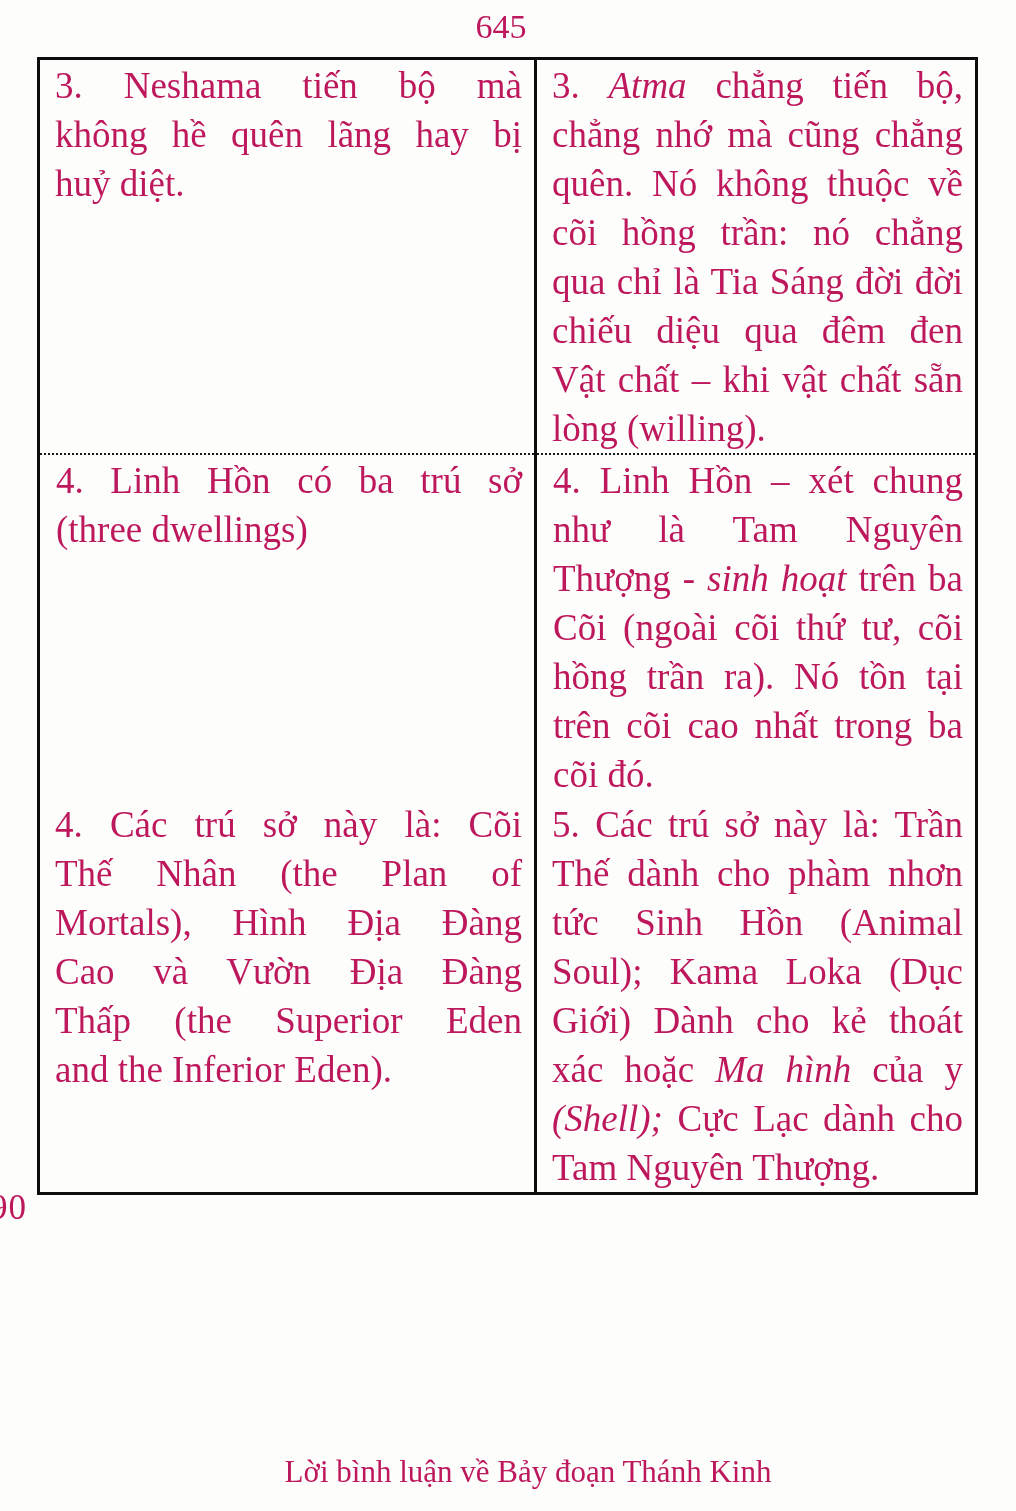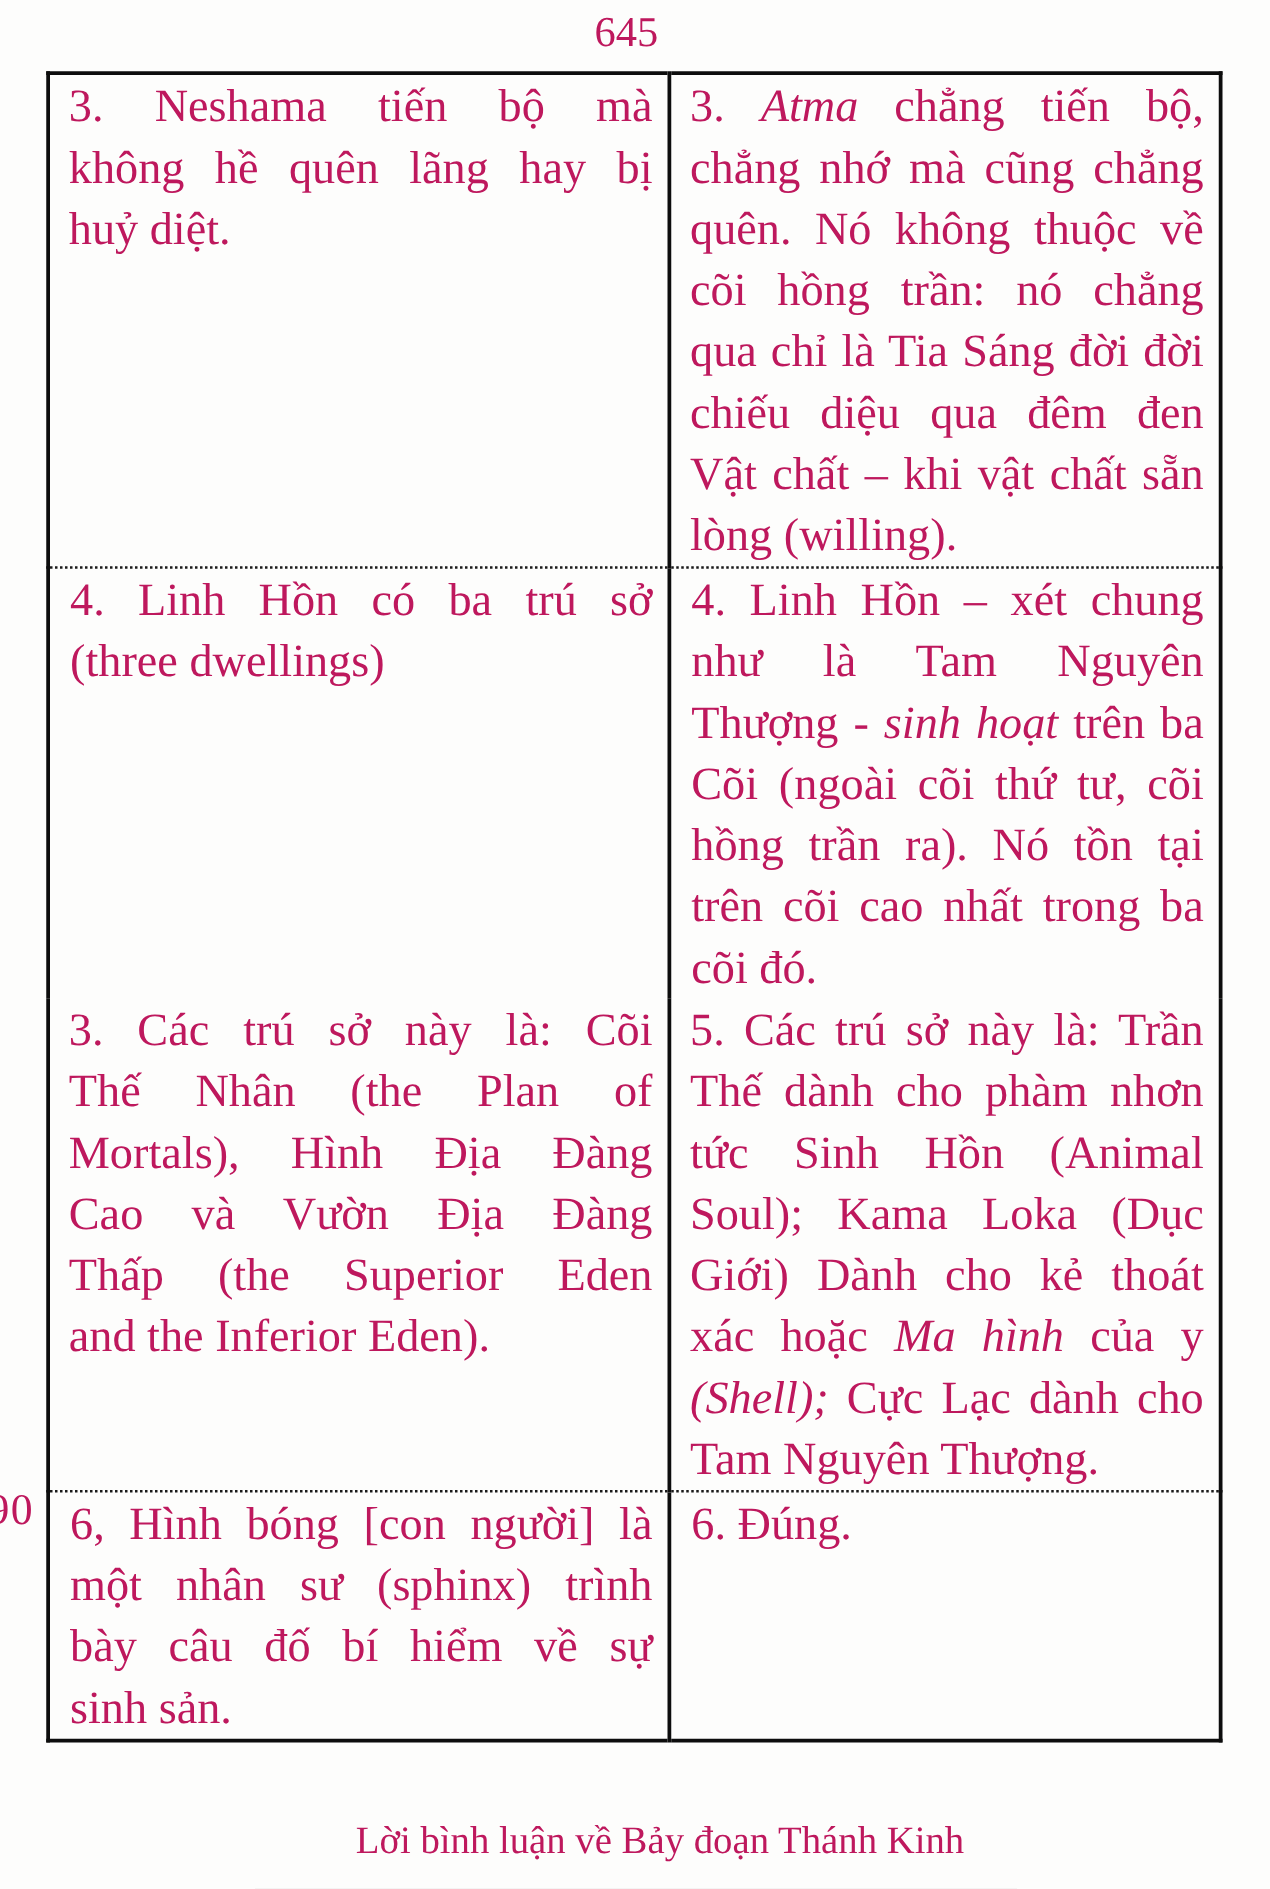--- a/index.html
+++ b/index.html
@@ -96,45 +96,34 @@
             <div class="line"><span>như là Tam Nguyên</span></div>
             <div class="line"><span>Thượng - </span><span class="it">sinh hoạt</span><span> trên ba</span></div>
             <div class="line"><span>Cõi (ngoài cõi thứ tư, cõi</span></div>
             <div class="line"><span>hồng trần ra). Nó tồn tại</span></div>
             <div class="line"><span>trên cõi cao nhất trong ba</span></div>
             <div class="line final"><span>cõi đó.</span></div>
           </td>
         </tr>
         <tr>
           <td class="cell-left">
-            <div class="line"><span>3. Các trú sở này là: Cõi</span></div>
+            <div class="line"><span>4. Các trú sở này là: Cõi</span></div>
             <div class="line"><span>Thế Nhân (the Plan of</span></div>
             <div class="line"><span>Mortals), Hình Địa Đàng</span></div>
             <div class="line"><span>Cao và Vườn Địa Đàng</span></div>
             <div class="line"><span>Thấp (the Superior Eden</span></div>
             <div class="line final"><span>and the Inferior Eden).</span></div>
           </td>
           <td class="cell-right">
             <div class="line"><span>5. Các trú sở này là: Trần</span></div>
             <div class="line"><span>Thế dành cho phàm nhơn</span></div>
             <div class="line"><span>tức Sinh Hồn (Animal</span></div>
             <div class="line"><span>Soul); Kama Loka (Dục</span></div>
             <div class="line"><span>Giới) Dành cho kẻ thoát</span></div>
             <div class="line"><span>xác hoặc </span><span class="it">Ma hình</span><span> của y</span></div>
             <div class="line"><span class="it">(Shell);</span><span> Cực Lạc dành cho</span></div>
             <div class="line final"><span>Tam Nguyên Thượng.</span></div>
           </td>
         </tr>
-        <tr class="divider-top">
-          <td class="cell-left">
-            <div class="line"><span>6, Hình bóng [con người] là</span></div>
-            <div class="line"><span>một nhân sư (sphinx) trình</span></div>
-            <div class="line"><span>bày câu đố bí hiểm về sự</span></div>
-            <div class="line final"><span>sinh sản.</span></div>
-          </td>
-          <td class="cell-right">
-            <div class="line final"><span>6. Đúng.</span></div>
-          </td>
-        </tr>
       </tbody>
   </table>
   <div class="footer">Lời bình luận về Bảy đoạn Thánh Kinh</div>
 </div>
 
 </body></html>

